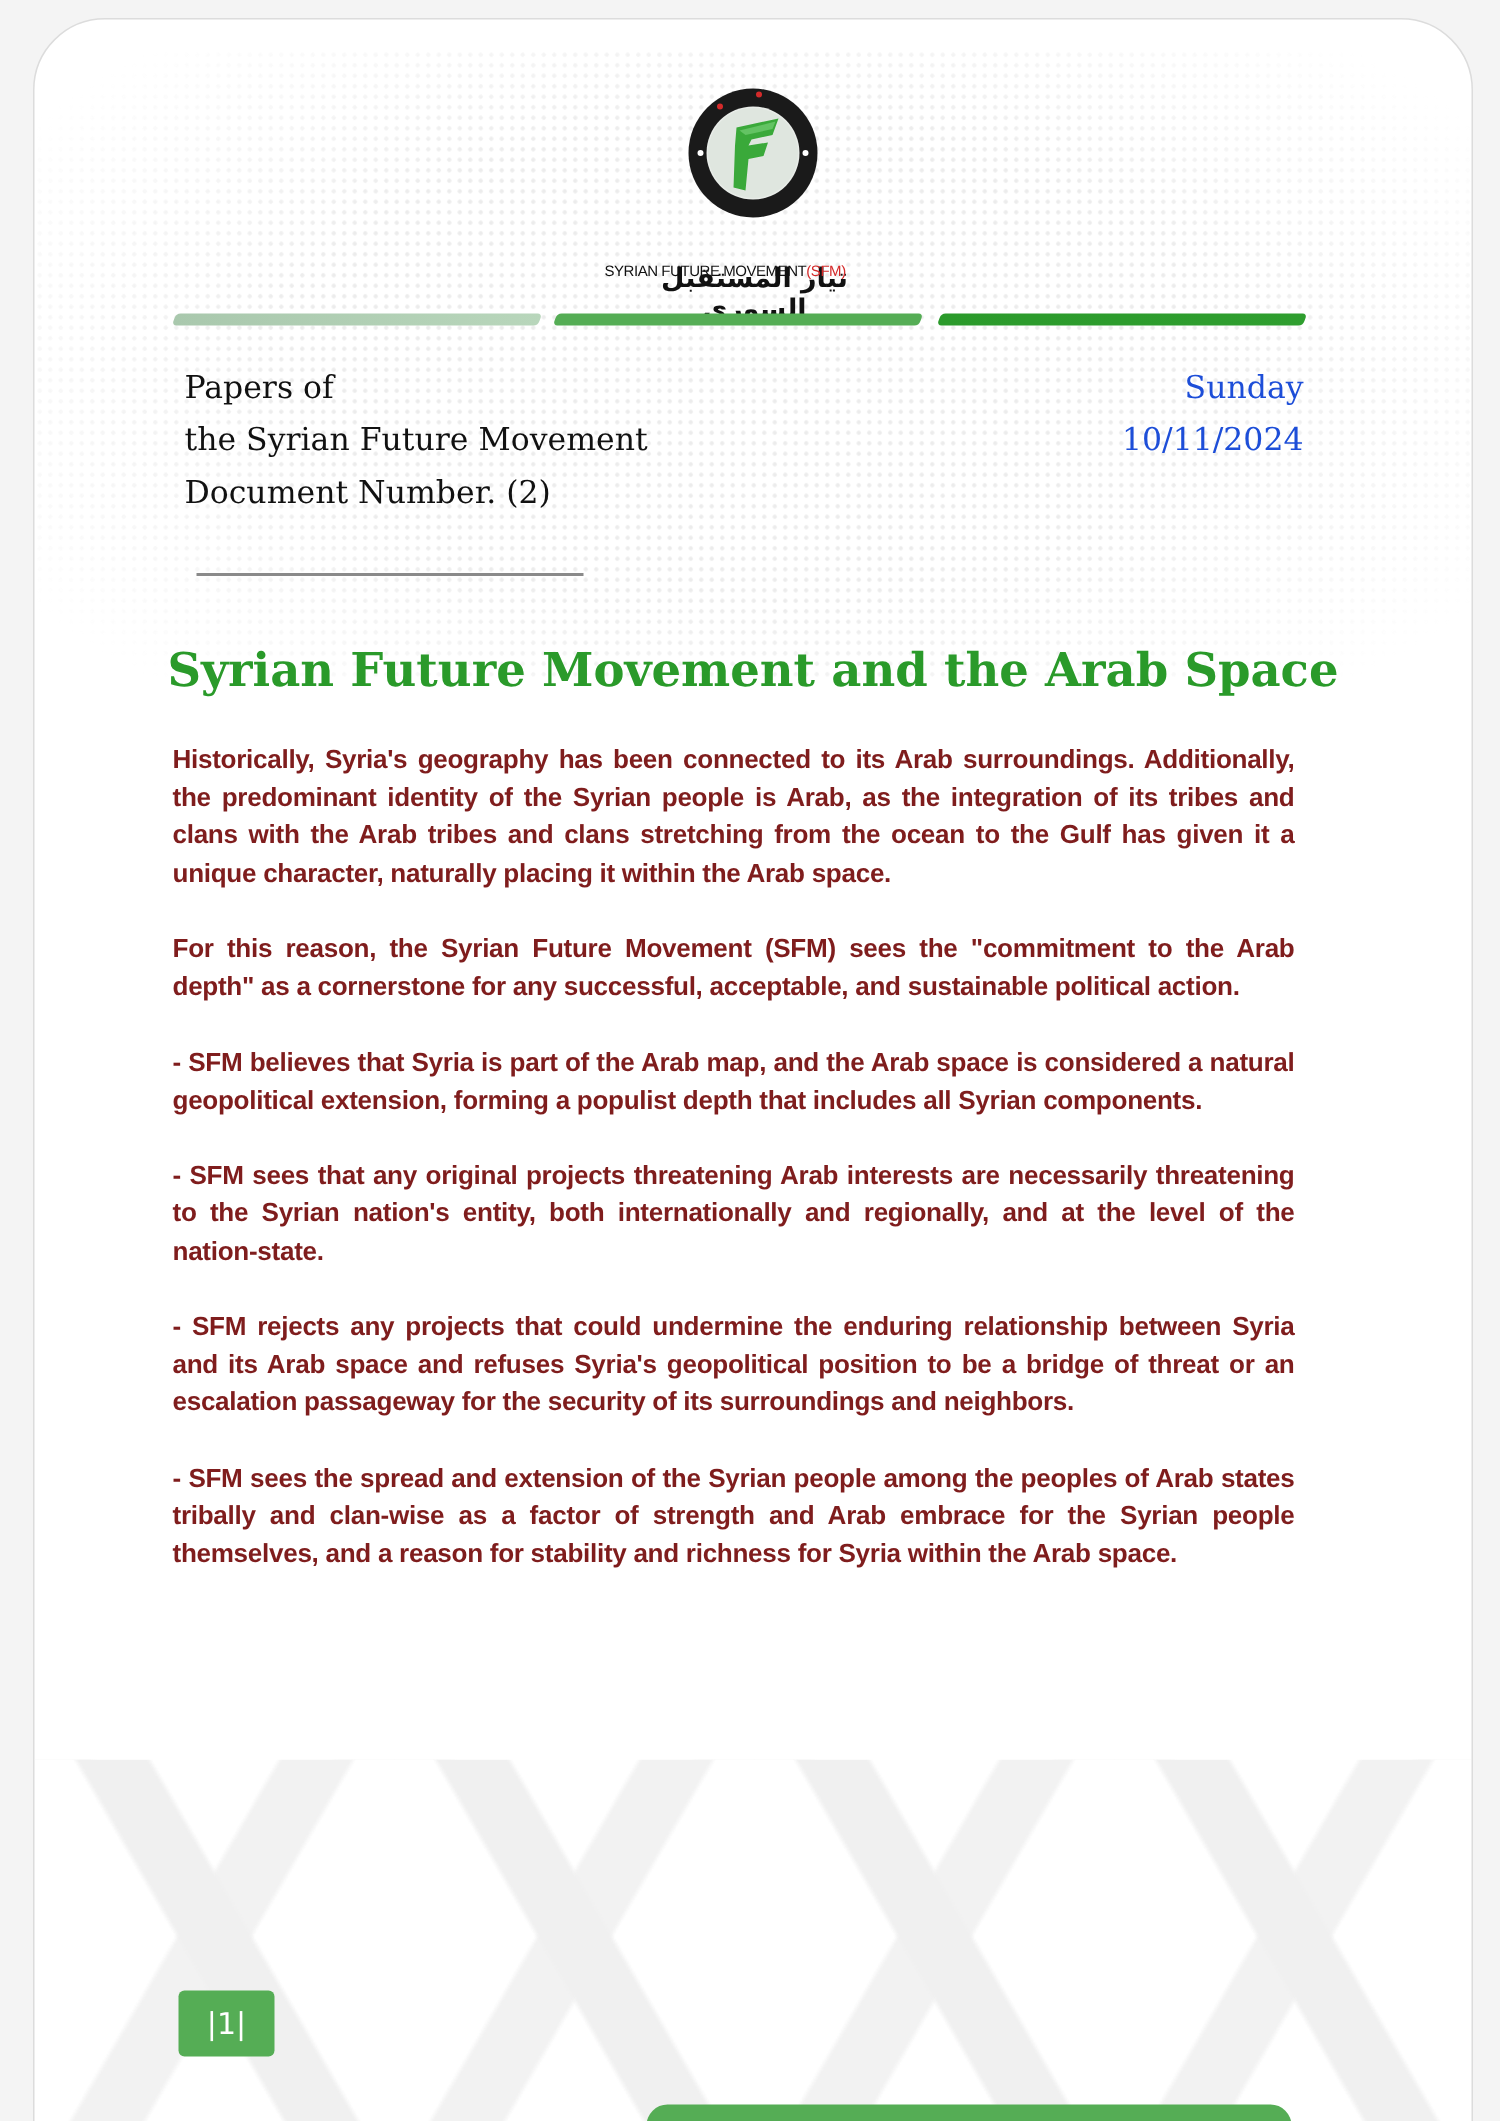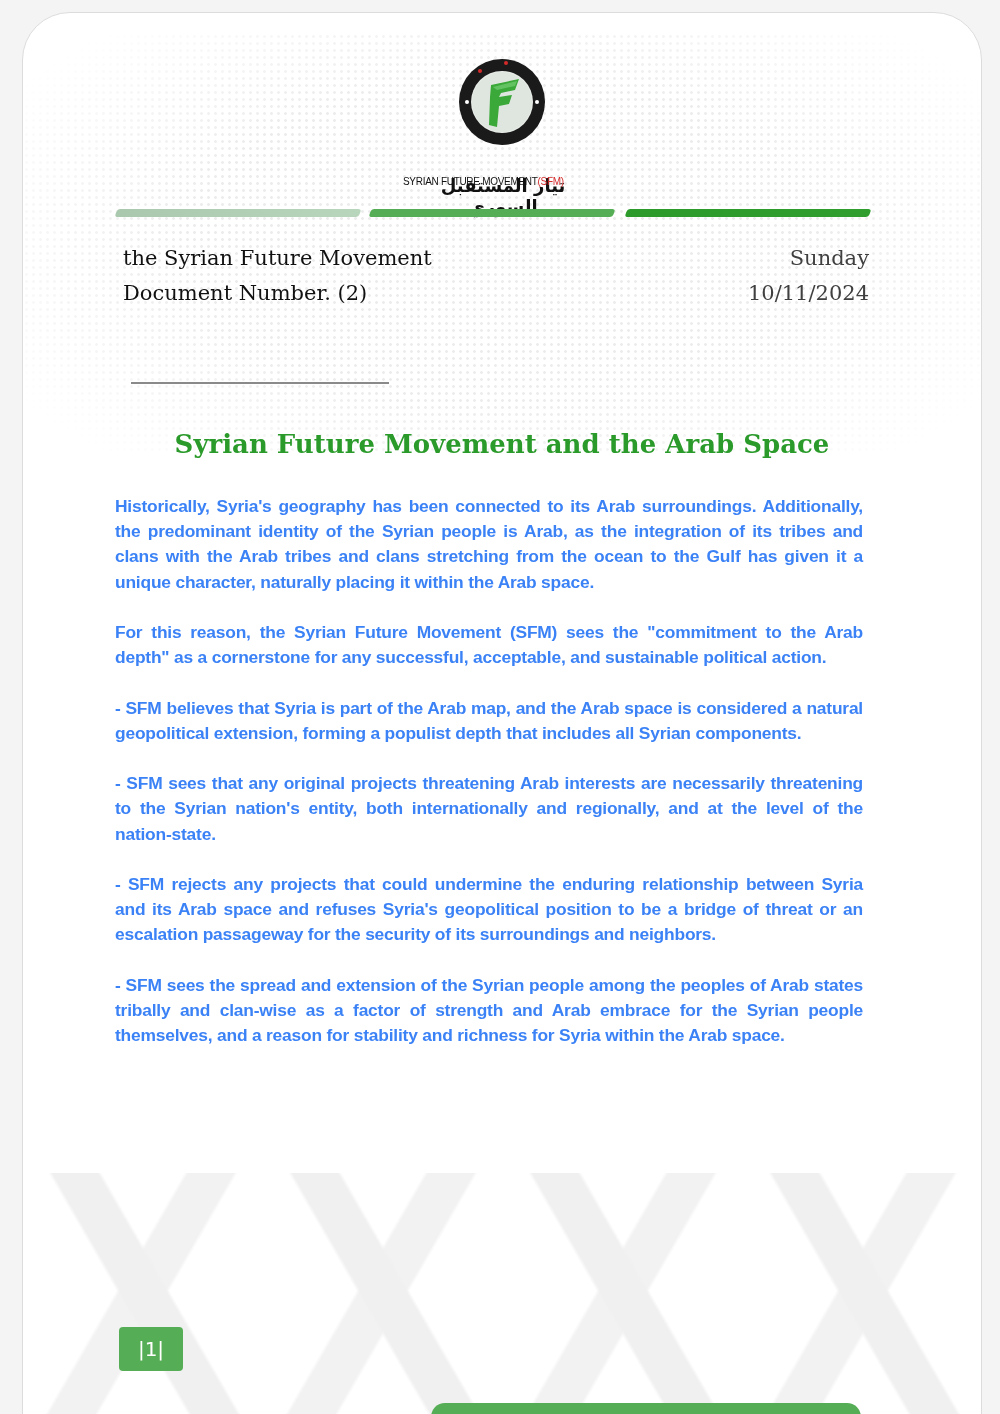--- a/index.html
+++ b/index.html
@@ -53,30 +53,30 @@
   .hdr-left {
     position: absolute; left: 100px; top: 228px;
     font-family: "DejaVu Serif", serif; font-size: 21px; line-height: 35px; color: #111;
   }
   .hdr-left div { white-space: nowrap; }
   .hdr-underline {
     position: absolute; left: 108px; top: 369px; width: 258px; height: 2px; background: #8a8a8a;
   }
   .hdr-right {
     position: absolute; right: 112px; top: 228px; text-align: right;
-    font-family: "DejaVu Serif", serif; font-size: 21px; line-height: 35px; color: #404040;
+    font-family: "DejaVu Serif", serif; font-size: 21px; line-height: 35px; color: #1d4ed8;
   }
   .title {
     position: absolute; left: 0; width: 958px; top: 416px; text-align: center;
-    font-family: "DejaVu Serif", serif; font-weight: bold; font-size: 26px; color: #2a9a2a;
+    font-family: "DejaVu Serif", serif; font-weight: bold; font-size: 31px; color: #2a9a2a;
   }
   .body-text {
     position: absolute; left: 92px; top: 481px; width: 748px;
     font-family: "Liberation Sans", sans-serif; font-weight: bold;
-    font-size: 17.4px; line-height: 25.2px; color: #3b82f6;
+    font-size: 17.4px; line-height: 25.2px; color: #7f1d1d;
     text-align: justify; letter-spacing: -0.2px;
   }
   .body-text p { margin: 0 0 25.2px 0; }
   .page-num {
     position: absolute; left: 96px; top: 1314px; width: 64px; height: 44px;
     background: #55ad55; border-radius: 4px; color: #fff;
     font-family: "DejaVu Sans", sans-serif; font-size: 20px;
     display: flex; align-items: center; justify-content: center;
   }
   .footer-bar {
@@ -105,20 +105,21 @@
   <div class="logo-ar">تيار المستقبل السوري</div>
   <div class="logo-en">
     <span>SYRIAN FUTURE MOVEMENT</span><span class="sfm">(SFM)</span>
   </div>
 
   <div class="stripe s1"></div>
   <div class="stripe s2"></div>
   <div class="stripe s3"></div>
 
   <div class="hdr-left">
+    <div>Papers of</div>
     <div>the Syrian Future Movement</div>
     <div>Document Number. (2)</div>
   </div>
   <div class="hdr-underline"></div>
 
   <div class="hdr-right">
     <div>Sunday</div>
     <div>10/11/2024</div>
   </div>
 

